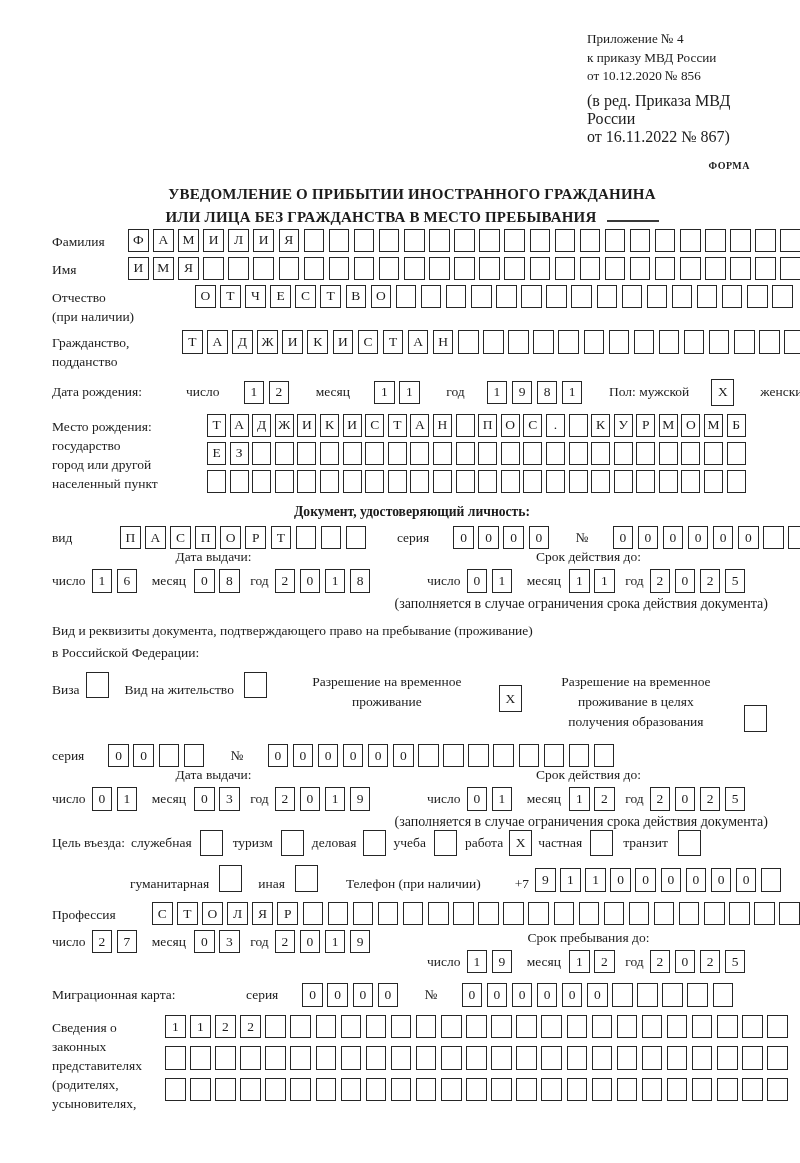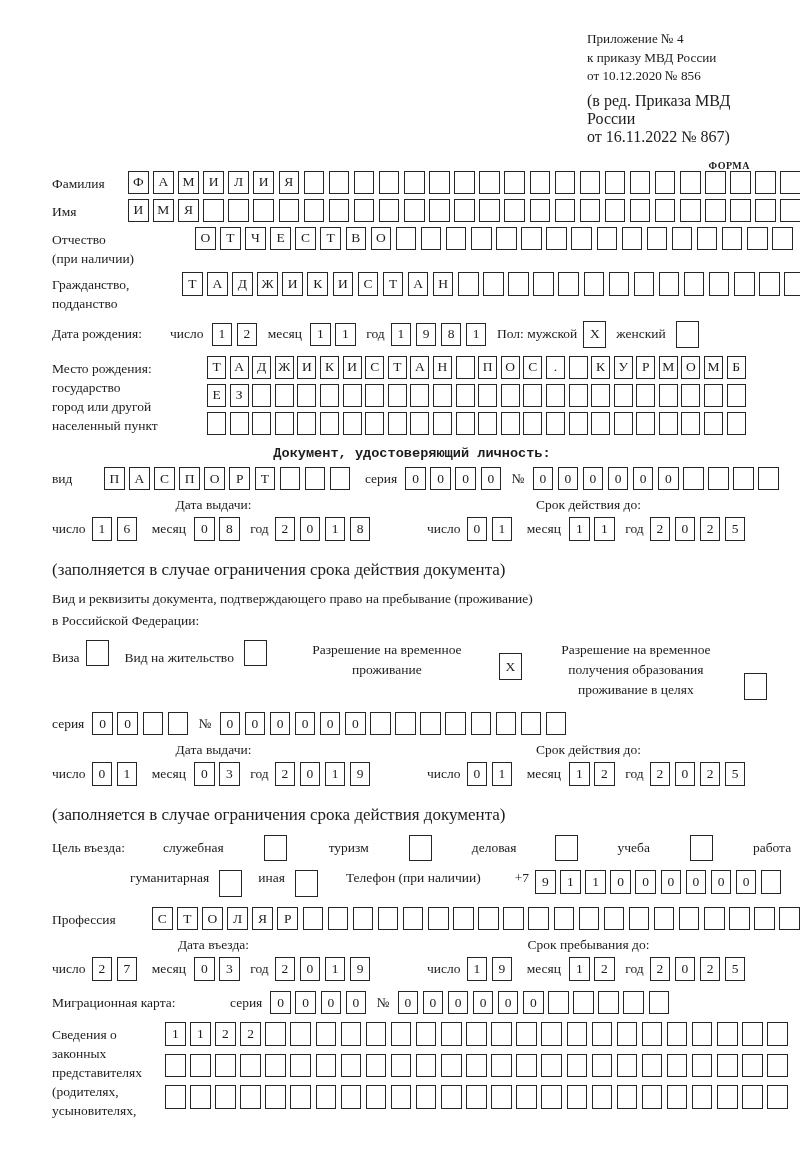--- a/index.html
+++ b/index.html
@@ -32,62 +32,66 @@
   .sm .cell{width:19px;margin-right:3.6px;}
   .cell.cb{width:23px;height:26.5px;margin-right:0;}
 
   .frow{display:flex;align-items:flex-start;margin-bottom:4.5px;}
   .flabel{flex:none;line-height:19px;padding-top:3px;}
   .w76{width:76px}.w143{width:143px}.w130{width:130px}.w155{width:155px}.w100{width:100px}.w113{width:113px}
   .stack{display:flex;flex-direction:column;}
   .stack .boxes{margin-bottom:4.6px;}
 
   
-  .inline{display:flex;align-items:center;}
+  .inline{display:flex;align-items:center;gap:16px;}
   .lbl{flex:none;}
   .g6{margin-left:6px}.g8{margin-left:8px}.g10{margin-left:10px}.g14{margin-left:14px}.g16{margin-left:16px}.g28{margin-left:28px}
 
   
-  .doc-heading{text-align:center;font-weight:bold;font-size:13.6px;margin:6px 0 6px;font-family:Liberation Mono, monospace;}
+  .doc-heading{text-align:center;font-weight:bold;font-size:13.6px;margin:6px 0 6px;}
 
   
-  .dates{display:flex;margin-top:7px;}
+  .dates{display:flex;}
   .dcol{}
   .dcol2{margin-left:52px;}
   .dhead{text-align:center;margin-bottom:4px;}
   .dgroup{display:flex;align-items:center;}
-  .note{font-size:17px;text-align:left;margin-top:19px;padding-right:4px;}
+  .note{font-size:14px;text-align:right;margin-top:3px;padding-right:4px;}
 
   
   .ckrow{display:flex;align-items:flex-start;margin:8px 0 12px;}
   .cklabel{text-align:center;line-height:20px;}
   .ckitem{display:flex;align-items:flex-end;}
 
-  .purpose{display:flex;align-items:center;margin-top:10px;gap:32px;}
-  .purpose2{display:flex;align-items:flex-start;margin-top:9px;}.mt8{margin-top:8px}.mt10{margin-top:10px}
+  .purpose{display:flex;align-items:center;}
+  .purpose2{display:flex;align-items:flex-end;margin-top:9px;}.mt8{margin-top:8px}.mt10{margin-top:10px}
 </style>
 </head>
 <body>
 
 <div class="page">
 
   <div class="top-right">
     <div class="appendix">
       <div>Приложение № 4</div>
       <div>к приказу МВД России</div>
       <div>от 10.12.2020 № 856</div>
       <div class="edition">
         <div>(в ред. Приказа МВД России</div>
         <div>от 16.11.2022 № 867)</div>
       </div>
     </div>
   </div>
 
   <div class="forma">ФОРМА</div>
 
+  <div class="title">
+    <div>УВЕДОМЛЕНИЕ О ПРИБЫТИИ ИНОСТРАННОГО ГРАЖДАНИНА</div>
+    <div><span>ИЛИ ЛИЦА БЕЗ ГРАЖДАНСТВА В МЕСТО ПРЕБЫВАНИЯ</span><span class="blank-line"></span></div>
+  </div>
 
 
   <div class="frow">
     <div class="flabel w76">Фамилия</div>
     <div class="boxes">
         <span class="cell">Ф</span>
         <span class="cell">А</span>
         <span class="cell">М</span>
         <span class="cell">И</span>
         <span class="cell">Л</span>
@@ -440,22 +444,22 @@
         <div>Разрешение на временное</div>
         <div>проживание</div>
       </div>
       <span class="boxes g8">
           <span class="cell cb">X</span>
         </span>
     </div>
     <div class="ckitem g14">
       <div class="cklabel" style="width:200px">
         <div>Разрешение на временное</div>
+        <div>проживание в целях</div>
         <div>получения образования</div>
-        <div>проживание в целях</div>
       </div>
       <span class="boxes g8">
           <span class="cell cb"></span>
         </span>
     </div>
   </div>
 
   <div class="inline">
     <span class="lbl">серия</span>
     <span class="boxes g8">
@@ -615,21 +619,20 @@
         <span class="cell"></span>
         <span class="cell"></span>
         <span class="cell"></span>
         <span class="cell"></span>
         <span class="cell"></span>
       </div>
   </div>
 
   <div class="dates">
     <div class="dcol">
-      <div class="dhead">Дата въезда:</div>
       <div class="dgroup">
         <span class="lbl">число</span>
         <span class="boxes g6">
             <span class="cell">2</span>
             <span class="cell">7</span>
           </span>
         <span class="lbl g10">месяц</span>
         <span class="boxes g8">
             <span class="cell">0</span>
             <span class="cell">3</span>

